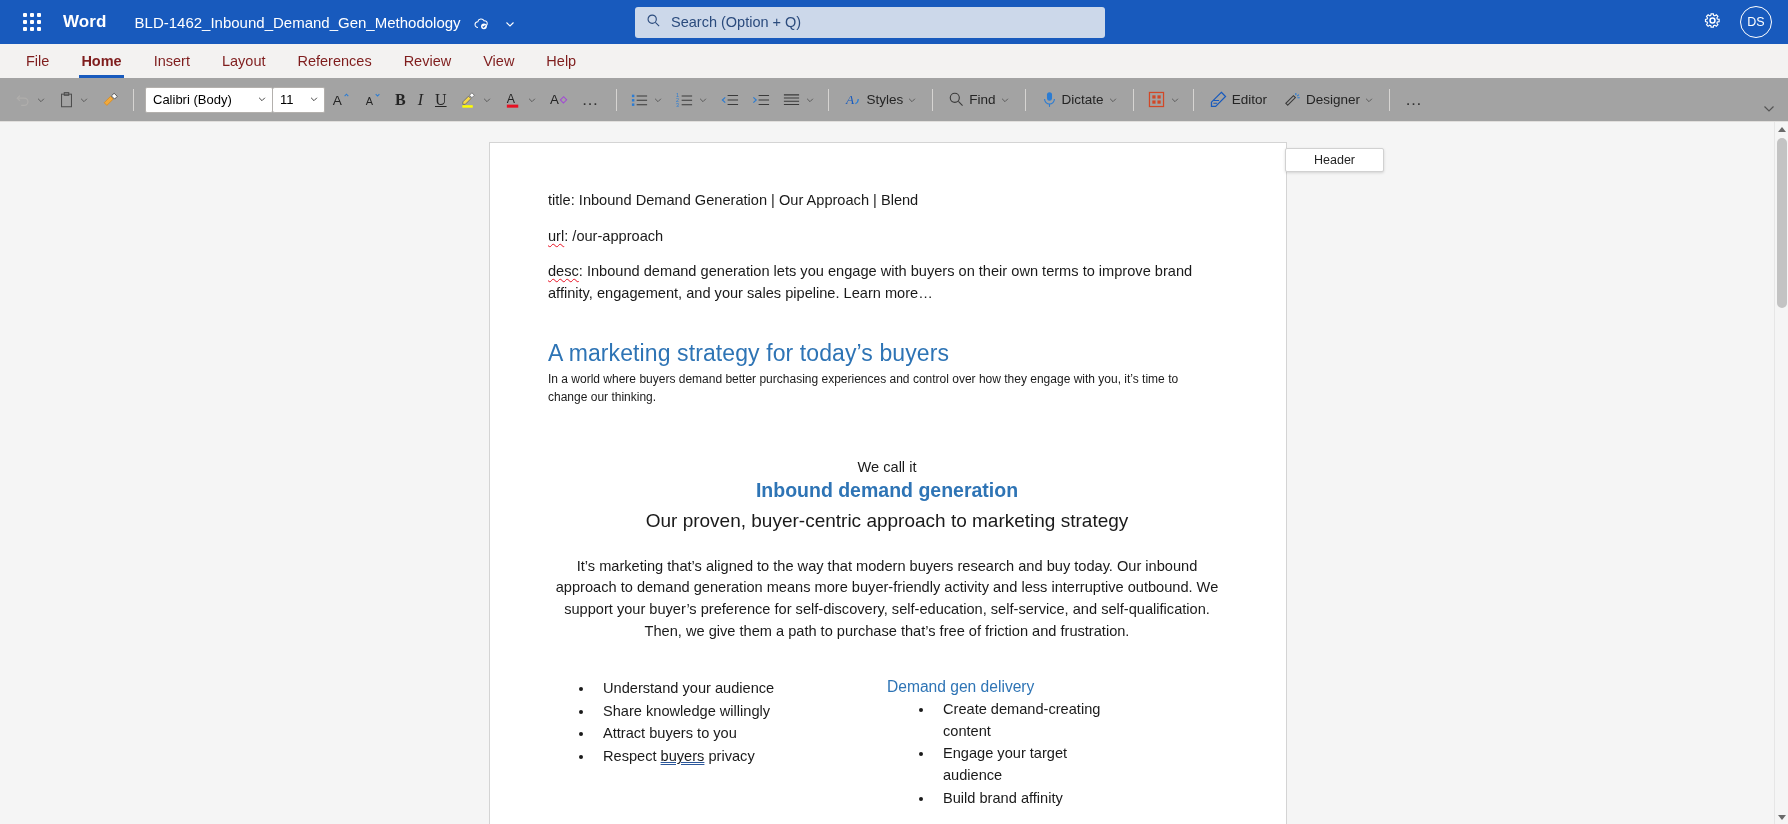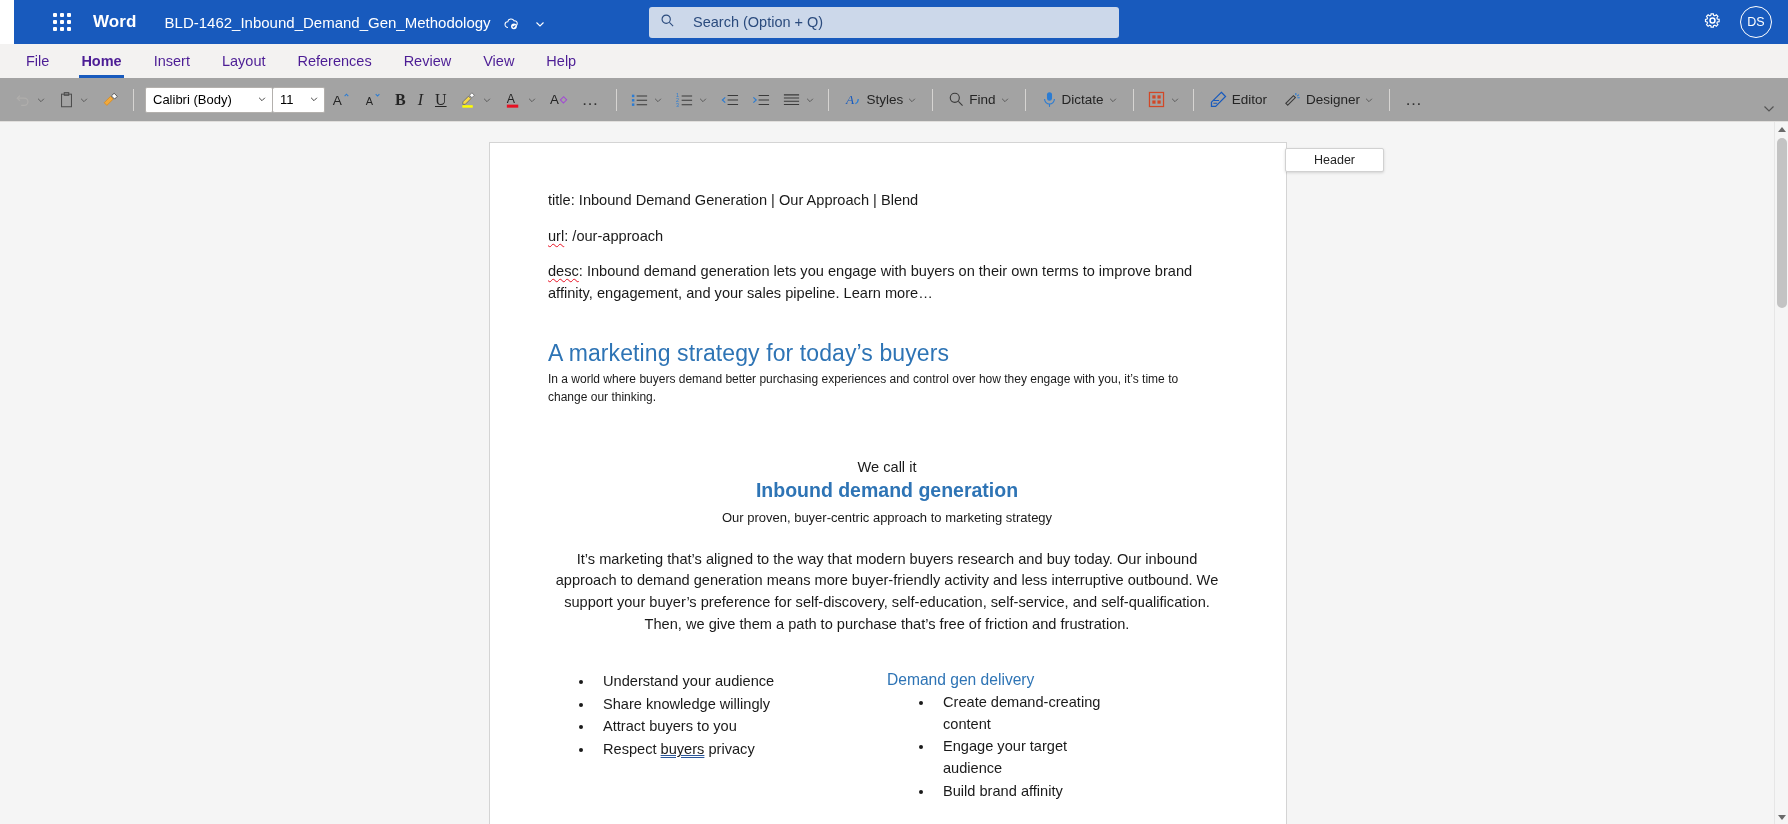--- a/index.html
+++ b/index.html
@@ -10,23 +10,22 @@
     font-family: "Liberation Sans", sans-serif;
     background: #ffffff;
   }
 
   
   .titlebar {
     height: 44px;
     background: #185ABD;
     display: flex;
     align-items: center;
-    padding: 0 31px;
+    padding: 0 15px;
     position: relative;
-    margin-left: 14px;
   }
   .waffle {
     width: 34px; height: 34px;
     display: grid;
     grid-template-columns: repeat(3, 1fr);
     grid-template-rows: repeat(3, 1fr);
     gap: 3px;
     padding: 8px;
     cursor: pointer;
     border-radius: 3px;
@@ -51,21 +50,20 @@
     position: absolute;
     left: 635px;
     width: 470px;
     height: 31px;
     background: #ccd8ea;
     border-radius: 3px;
     display: flex;
     align-items: center;
     padding: 0 11px;
     cursor: text;
-    gap: 8px;
   }
   .searchbox .stxt {
     color: #2b4b7d;
     font-size: 14.5px;
     margin-left: 10px;
   }
   .tb-right {
     position: absolute;
     right: 16px;
     display: flex;
@@ -88,21 +86,21 @@
     background: #f3f2f1;
     display: flex;
     align-items: stretch;
     padding-left: 10px;
     position: relative;
   }
   .tab {
     display: flex; align-items: center;
     padding: 0 16px;
     font-size: 14.5px;
-    color: #4c1d95;
+    color: #7f1d1d;
     cursor: pointer;
     position: relative;
   }
   .tab.active { font-weight: bold; }
   .tab.active::after {
     content: "";
     position: absolute;
     left: 14px; right: 14px; bottom: 0;
     height: 2.6px;
     background: #185ABD;
@@ -239,21 +237,21 @@
     max-width: 672px;
   }
   .centered-block { text-align: center; margin-top: 52px; }
   .we-call { font-size: 14.6px; color: #1a1a1a; margin: 0 0 4px 0; }
   .big-blue {
     color: #2e74b5;
     font-size: 19.5px;
     margin: 0 0 4px 0;
     font-weight: bold;
   }
-  .sub-line { font-size: 13px; color: #1a1a1a; margin: 8px; }
+  .sub-line { font-size: 19px; color: #1a1a1a; margin: 8px; }
   .para-center {
     text-align: center;
     font-size: 14.6px;
     line-height: 1.48;
     color: #1a1a1a;
     margin: 24px auto 0 auto;
     max-width: 680px;
   }
   .cols {
     display: flex;

